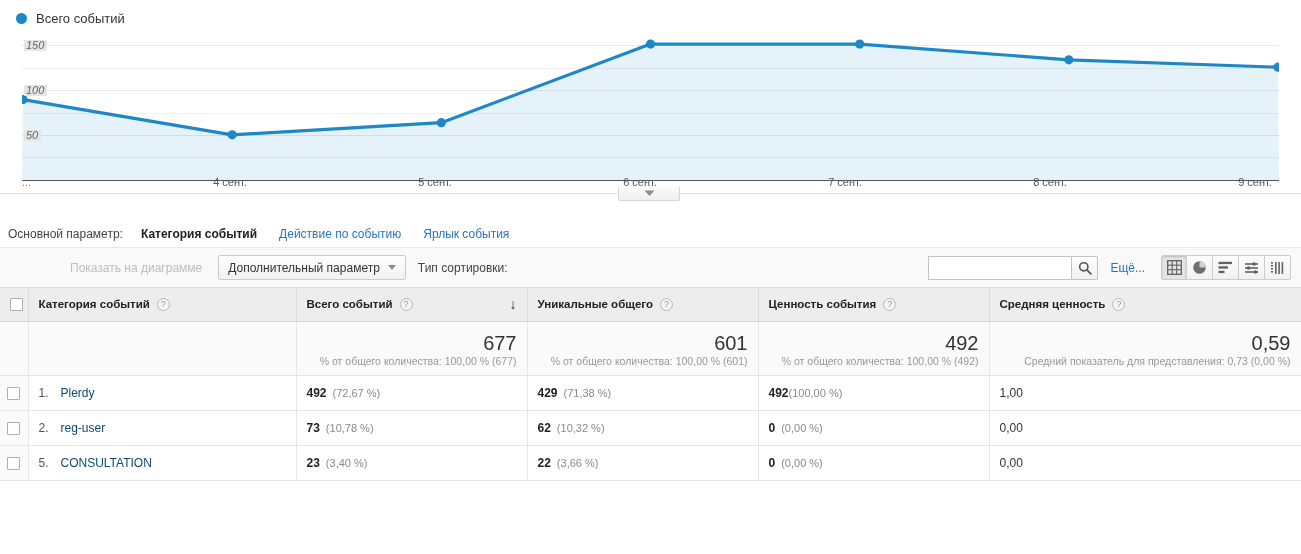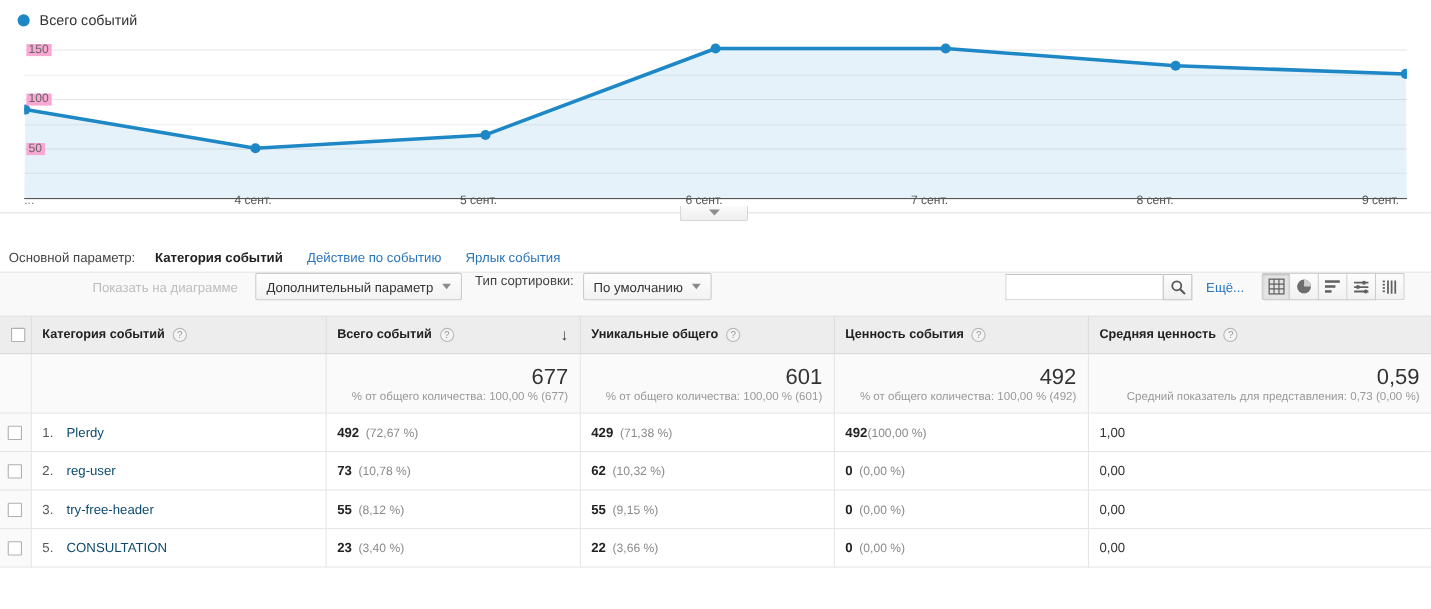--- a/index.html
+++ b/index.html
@@ -28,22 +28,22 @@
     position: absolute; left: 22px; top: 33px;
     width: 1257px; height: 148px;
   }
   .gridline { position: absolute; left: 0; right: 0; height: 1px; background: #f0f0f0; }
   .gridline.major { background: #e8e8e8; }
   #axis-baseline {
     position: absolute; left: 22px; top: 180px; width: 1257px; height: 1px; background: #555;
   }
   .ytick {
     position: absolute; left: 24px;
-    font-size: 11px; color: #666; background: #f9a8d4;
-    padding: 0 3px 0 2px; line-height: 11px;
+    font-size: 11px; color: #666; background: #e5e5e5;
+    padding: 0 3px 0 2px; line-height: 11px; font-style: italic;
   }
   #chart-svg { position: absolute; left: 0; top: 0; width: 1257px; height: 148px; }
   .xlabel {
     position: absolute; top: 176px;
     font-size: 11px; color: #555; transform: translateX(-50%);
     white-space: nowrap;
   }
   #ellipsis-label { position: absolute; left: 22px; top: 176px; font-size: 11px; color:#777; }
   #chart-bottom-rule {
     position: absolute; left: 0; top: 193px; width: 1301px; height: 1px; background:#e0e0e0;
@@ -68,21 +68,21 @@
   #dimension-bar .label { color: #444; margin-right: 7px; }
   .dim-tab {
     padding: 0 11px; color: #2a75bb; cursor: pointer; white-space: nowrap;
   }
   .dim-tab.active { color: #222; font-weight: bold; cursor: default; }
 
   
   #controls {
     position: absolute; top: 247px; left: 0; width: 1301px; height: 41px;
     background: #f9f9f9; border-top: 1px solid #e8e8e8; border-bottom: 1px solid #dcdcdc;
-    display: flex; align-items: flex-start; padding: 0 24px;
+    display: flex; align-items: center; padding: 0 10px;
   }
   .btn {
     height: 25px; border: 1px solid #ccc; background: linear-gradient(#fefefe,#f2f2f2);
     border-radius: 2px; display: flex; align-items: center; padding: 0 9px;
     font-size: 12px; color: #333; cursor: pointer; white-space: nowrap;
   }
   .btn.disabled { color: #bdbdbd; border-color: transparent; background: transparent; cursor: default; }
   .caret { margin-left: 8px; width:0;height:0;border-left:4px solid transparent;border-right:4px solid transparent;border-top:5px solid #8a8a8a; }
   #plot-rows-btn { margin-left: 50px; }
   #secondary-dim-btn { margin-left: 6px; }
@@ -221,24 +221,20 @@
 <div id="controls">
   <div id="plot-rows-btn" class="btn disabled">Показать на диаграмме</div>
 
   <div id="secondary-dim-btn" class="btn">
     <span>Дополнительный параметр</span>
     <span class="caret"></span>
   </div>
 
   <span id="sort-label">Тип сортировки:</span>
 
-  <div id="sort-type-btn" class="btn">
-    <span>По умолчанию</span>
-    <span class="caret"></span>
-  </div>
 
   <div id="controls-right">
     <div id="search-wrap">
       <input id="search-input" type="text" placeholder="" style="">
       <div id="search-button">
         <svg width="14" height="14" viewBox="0 0 14 14">
           <circle cx="5.8" cy="5.8" r="4.1" fill="none" stroke="#555" stroke-width="1.6"></circle>
           <line x1="8.9" y1="8.9" x2="12.8" y2="12.8" stroke="#555" stroke-width="1.8" stroke-linecap="round"></line>
         </svg>
       </div>
@@ -375,28 +371,20 @@
       <tr>
         <td class="check-cell"><span class="checkbox"></span></td>
         <td><span class="idx">2.</span><span class="row-link">reg-user</span></td>
         <td class="metric"><b>73</b><span class="pct">(10,78 %)</span></td>
         <td class="metric"><b>62</b><span class="pct">(10,32 %)</span></td>
         <td class="metric"><b>0</b><span class="pct">(0,00 %)</span></td>
         <td class="metric"><span class="plain">0,00</span></td>
       </tr>
       <tr>
         <td class="check-cell"><span class="checkbox"></span></td>
-        <td><span class="idx">3.</span><span class="row-link">try-free-header</span></td>
-        <td class="metric"><b>55</b><span class="pct">(8,12 %)</span></td>
-        <td class="metric"><b>55</b><span class="pct">(9,15 %)</span></td>
-        <td class="metric"><b>0</b><span class="pct">(0,00 %)</span></td>
-        <td class="metric"><span class="plain">0,00</span></td>
-      </tr>
-      <tr>
-        <td class="check-cell"><span class="checkbox"></span></td>
         <td><span class="idx">5.</span><span class="row-link">CONSULTATION</span></td>
         <td class="metric"><b>23</b><span class="pct">(3,40 %)</span></td>
         <td class="metric"><b>22</b><span class="pct">(3,66 %)</span></td>
         <td class="metric"><b>0</b><span class="pct">(0,00 %)</span></td>
         <td class="metric"><span class="plain">0,00</span></td>
       </tr>
     </tbody>
 </table>
 
 </body></html>

